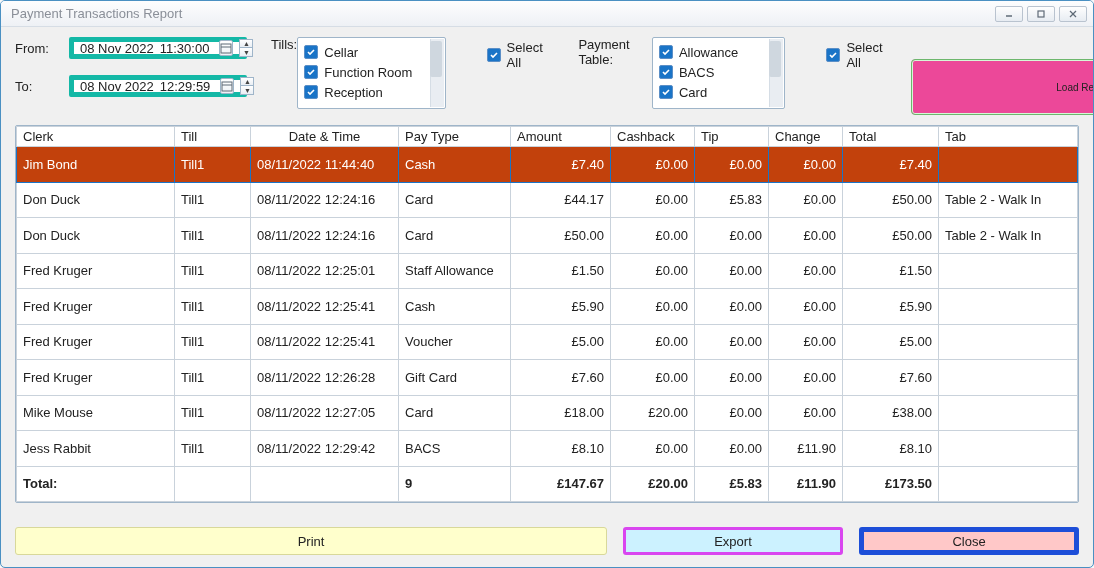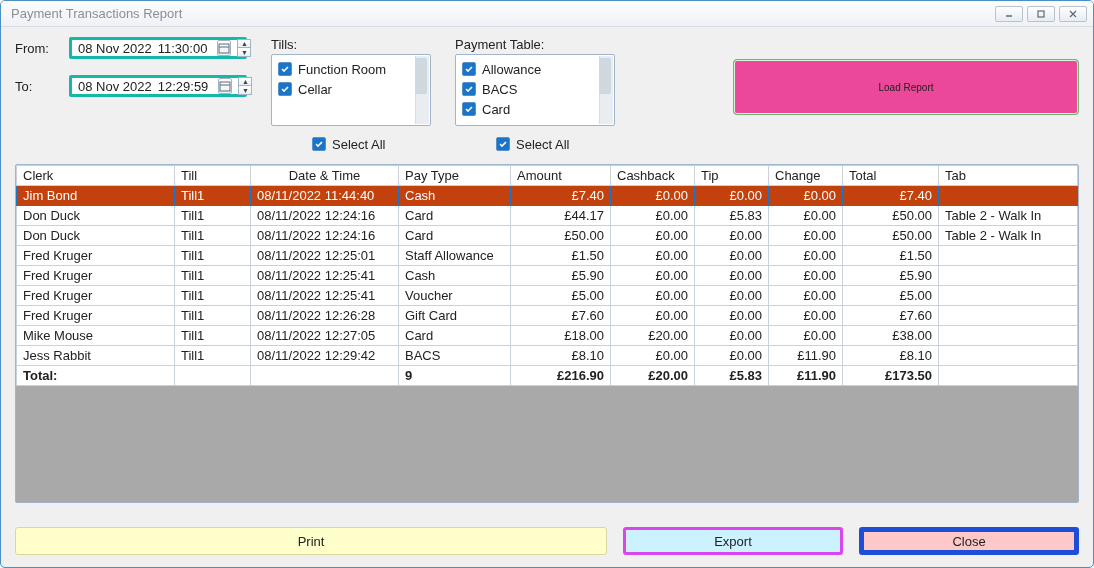--- a/index.html
+++ b/index.html
@@ -57,21 +57,21 @@
   .dates {
     display:grid;
     grid-template-columns: 54px 178px;
     row-gap: 16px;
     align-items:center;
   }
   .label { color:#222; }
   .dt-box {
     height: 22px;
     background:#fff;
-    border:3px solid #14b8a6;
+    border:5px solid #14b8a6;
     border-radius:2px;
     display:flex;
     align-items:center;
     padding: 0 4px 0 6px;
     gap:6px;
     font-size:13px;
   }
   .dt-date { flex:0 0 auto; }
   .dt-time { flex:1; text-align:right; padding-right:4px;}
   .dt-cal {
@@ -94,21 +94,21 @@
     width:14px; height:9px;
     border:1px solid #9fb5c9;
     background:linear-gradient(#fff,#e9eef4);
     display:flex; align-items:center; justify-content:center;
     font-size:7px; line-height:1;
     color:#444;
   }
   .spin-btn + .spin-btn { border-top:none; }
 
   .list-col {
-    display:flex; flex-direction:column;
+    display:flex; flex-direction:row;
   }
   .list-col .section-label {
     font-size:13px;
     margin-bottom:2px;
     margin-top:0;
   }
   .list-box {
     width: 160px;
     height: 72px;
     background:#fff;
@@ -158,21 +158,21 @@
   }
 
   .grid-wrap{
     margin-top:10px;
     flex:1;
     background:#a9a9a9;
     border:1px solid #9fb5c9;
     border-radius:2px;
     overflow:hidden;
     display:flex;
-    flex-direction:column;
+    flex-direction:row;
   }
   table.grid{
     border-collapse:collapse;
     width:100%;
     background:#fff;
     table-layout:fixed;
   }
   table.grid th, table.grid td{
     border:1px solid #c9d2db;
     padding:2px 6px;
@@ -296,29 +296,37 @@
       <div class="list-col">
         <div class="section-label">Tills:</div>
         <div class="list-box">
           <div id="tills-items">
               <div class="chk-row">
                 <span class="chk">
                   <svg viewBox="0 0 10 10">
                     <polyline points="2,5 4,7 8,3" fill="none" stroke="#fff" stroke-width="1.6"></polyline>
                   </svg>
                 </span>
+                <span>Cellar</span>
+              </div>
+              <div class="chk-row">
+                <span class="chk">
+                  <svg viewBox="0 0 10 10">
+                    <polyline points="2,5 4,7 8,3" fill="none" stroke="#fff" stroke-width="1.6"></polyline>
+                  </svg>
+                </span>
                 <span>Function Room</span>
               </div>
               <div class="chk-row">
                 <span class="chk">
                   <svg viewBox="0 0 10 10">
                     <polyline points="2,5 4,7 8,3" fill="none" stroke="#fff" stroke-width="1.6"></polyline>
                   </svg>
                 </span>
-                <span>Cellar</span>
+                <span>Reception</span>
               </div>
             </div>
           <div class="scroll-track">
             <div class="scroll-thumb"></div>
           </div>
         </div>
         <div class="chk-row select-all">
           <span class="chk">
             <svg viewBox="0 0 10 10">
                 <polyline points="2,5 4,7 8,3" fill="none" stroke="#fff" stroke-width="1.6"></polyline>
@@ -511,21 +519,21 @@
               <td class="num">£0.00</td>
               <td class="num">£11.90</td>
               <td class="num">£8.10</td>
               <td></td>
             </tr>
             <tr class="total">
               <td>Total:</td>
               <td></td>
               <td></td>
               <td>9</td>
-              <td class="num">£216.90</td>
+              <td class="num">£147.67</td>
               <td class="num">£20.00</td>
               <td class="num">£5.83</td>
               <td class="num">£11.90</td>
               <td class="num">£173.50</td>
               <td></td>
             </tr>
           </tbody>
       </table>
       <div class="grid-filler"></div>
     </div>

